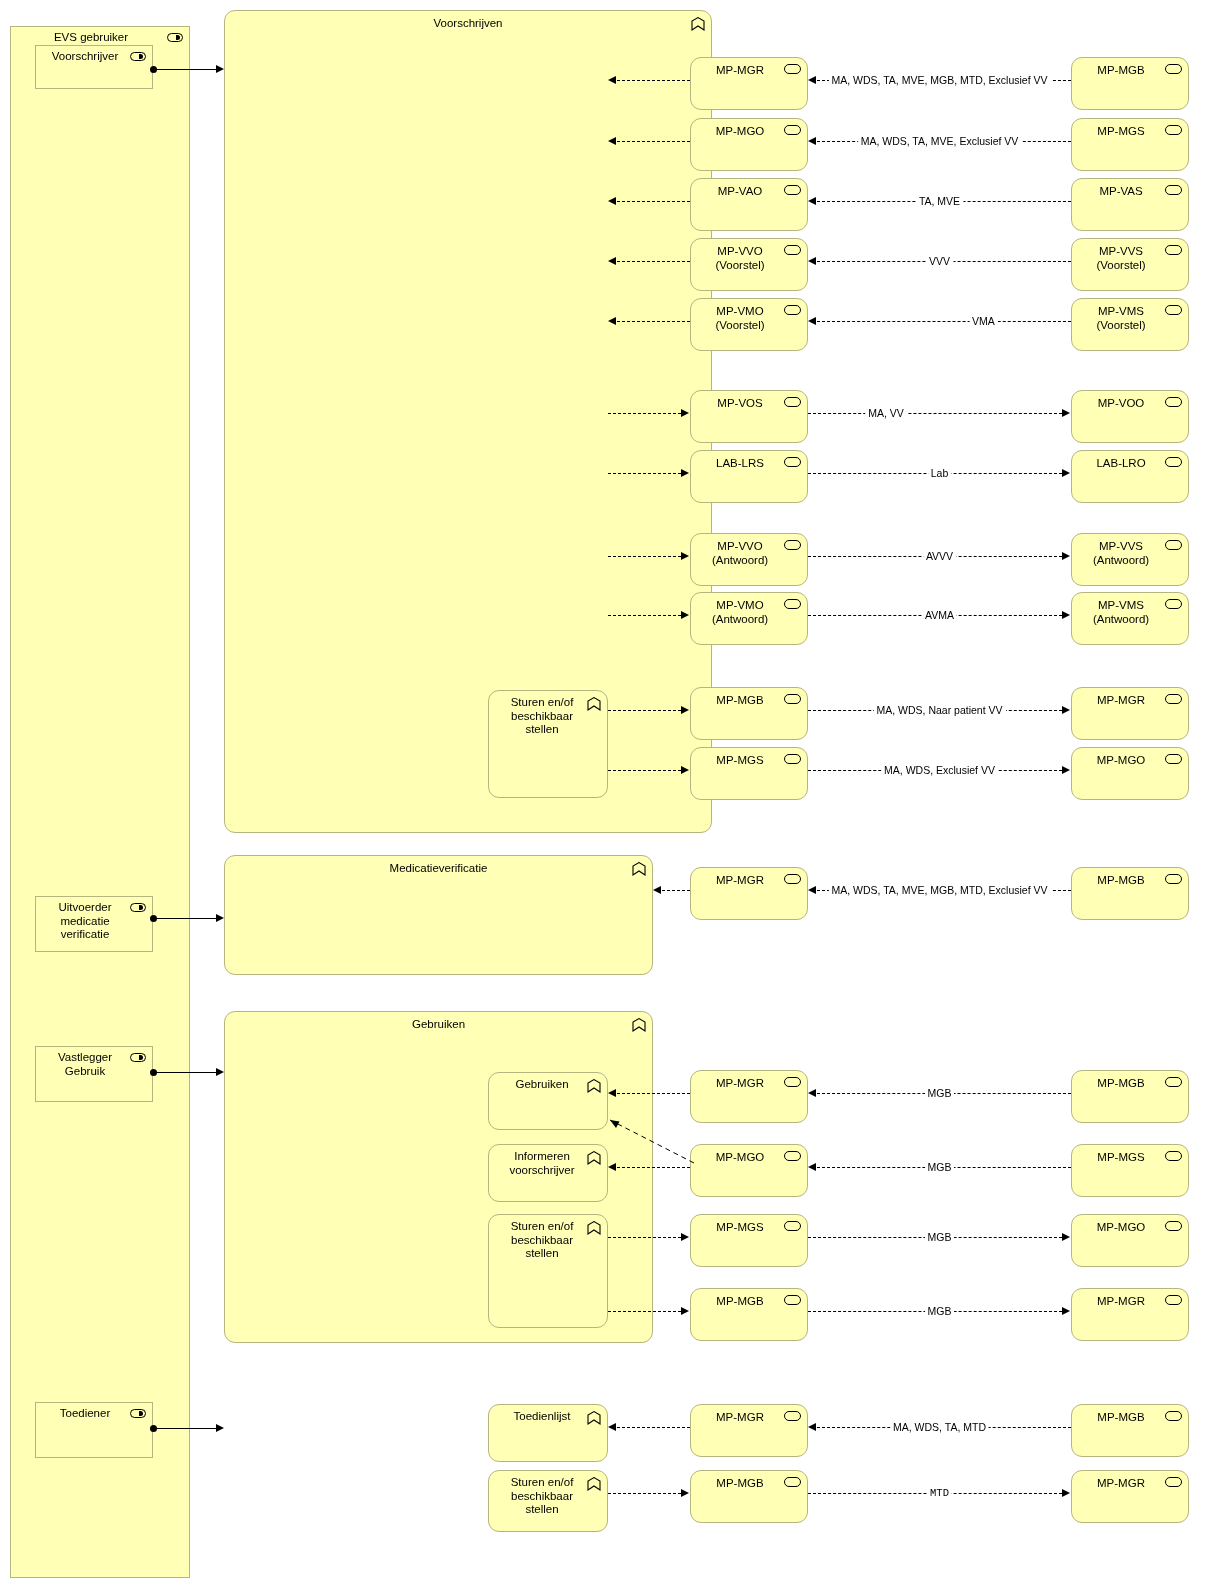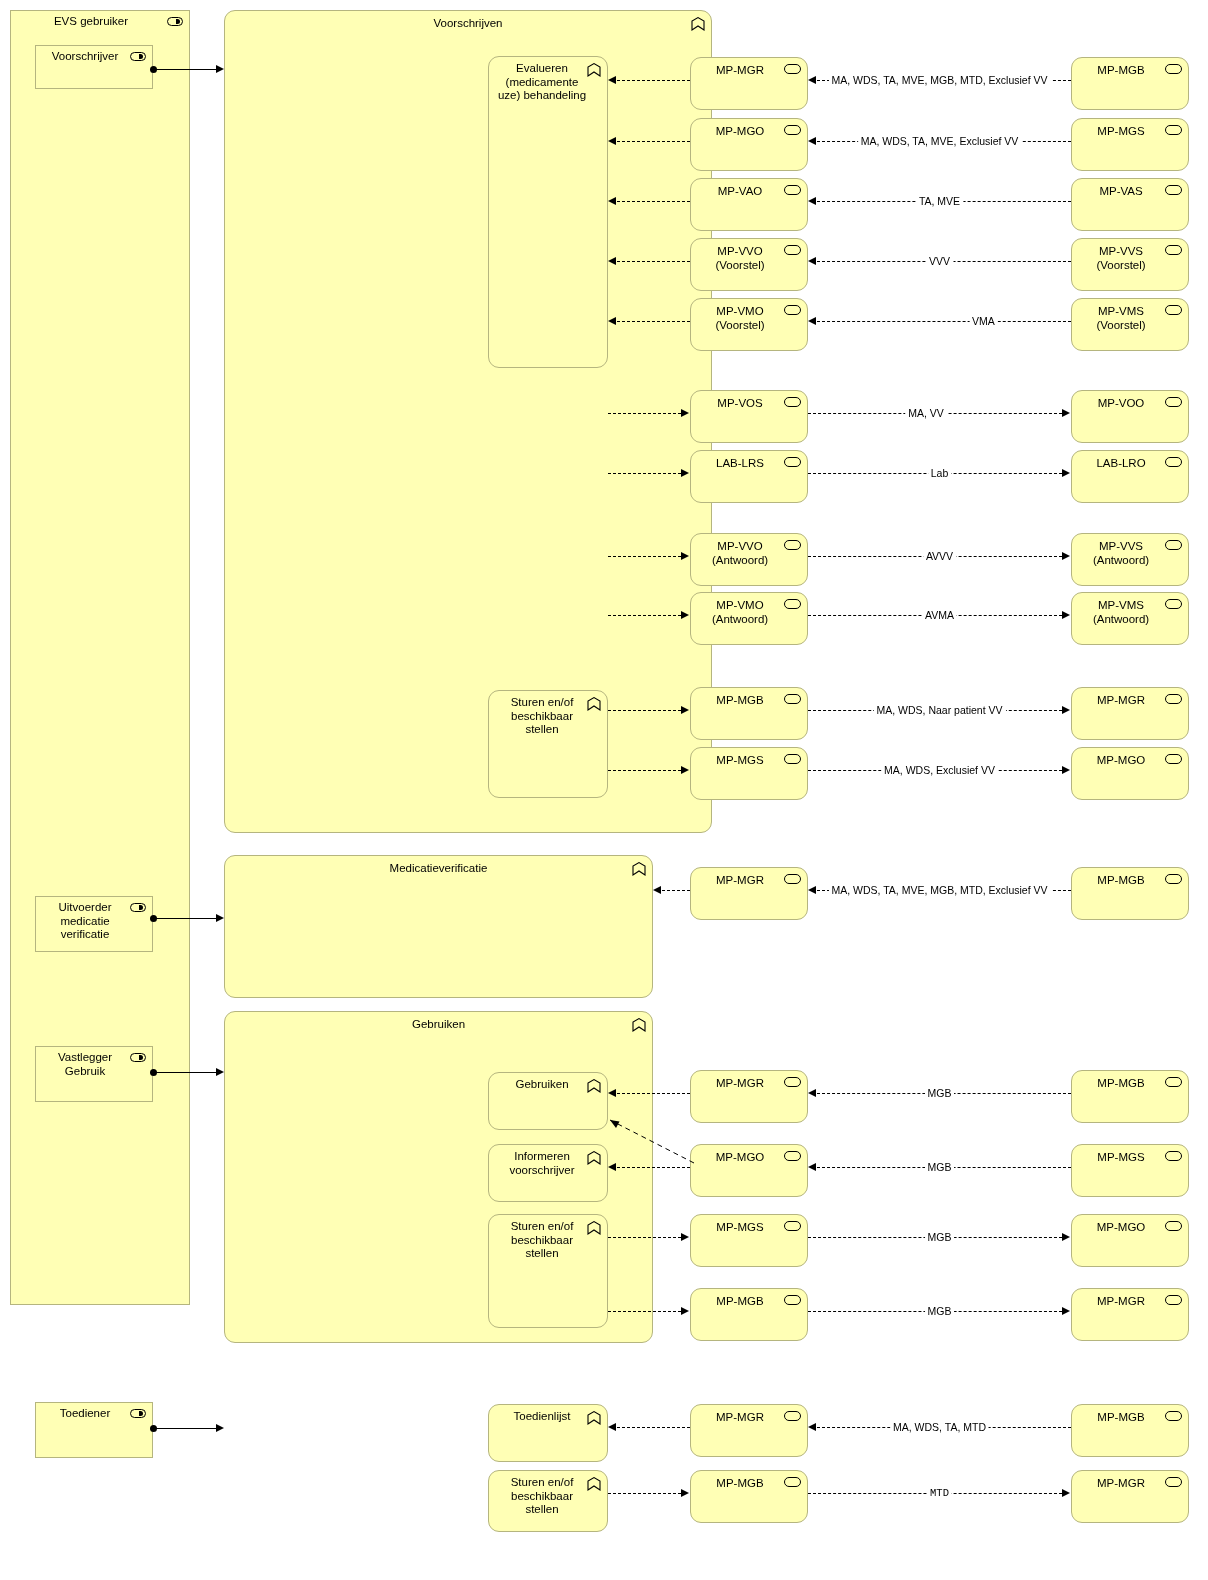--- a/index.html
+++ b/index.html
@@ -26,21 +26,21 @@
   .arrow-r{position:absolute;width:0;height:0;border-left:8px solid #000;border-top:4.5px solid transparent;border-bottom:4.5px solid transparent;}
   .arrow-l{position:absolute;width:0;height:0;border-right:8px solid #000;border-top:4.5px solid transparent;border-bottom:4.5px solid transparent;}
   .dot{position:absolute;width:7px;height:7px;border-radius:50%;background:#000;}
   .elabel{position:absolute;font-size:10.5px;color:#000;background:#fff;padding:0 3px;white-space:nowrap;transform:translate(-50%,-50%);}
 </style>
 </head>
 <body>
 
 <div id="canvas">
 
-  <div class="node actor" style="left:10px;top:10px;width:180px;height:1295px;text-decoration:underline;">
+  <div class="node actor" style="left:10px;top:26px;width:180px;height:1552px;text-decoration:underline;">
     <div class="lbl">EVS gebruiker</div>
     <span class="ico ico-actor"></span>
   </div>
 
   <div class="node actor" style="left:35px;top:45px;width:118px;height:44px;">
     <div class="lbl">Voorschrijver</div>
     <span class="ico ico-actor"></span>
   </div>
 
   <div class="node actor" style="left:35px;top:896px;width:118px;height:56px;">
@@ -60,47 +60,39 @@
 
   <div class="node proc bigproc" style="left:224px;top:10px;width:488px;height:823px;">
     <div class="lbl">Voorschrijven</div>
     <span class="ico ico-proc">
       <svg width="14" height="14" viewBox="0 0 14 14">
           <path d="M1 13 V4 L7 0.6 L13 4 V13 L7 9 Z" fill="none" stroke="#000" stroke-width="1.1"></path>
         </svg>
     </span>
   </div>
 
-  <div class="node proc bigproc" style="left:224px;top:855px;width:429px;height:143px;">
+  <div class="node proc bigproc" style="left:224px;top:855px;width:429px;height:120px;">
     <div class="lbl">Medicatieverificatie</div>
     <span class="ico ico-proc">
       <svg width="14" height="14" viewBox="0 0 14 14">
           <path d="M1 13 V4 L7 0.6 L13 4 V13 L7 9 Z" fill="none" stroke="#000" stroke-width="1.1"></path>
         </svg>
     </span>
   </div>
 
   <div class="node proc bigproc" style="left:224px;top:1011px;width:429px;height:332px;">
     <div class="lbl">Gebruiken</div>
     <span class="ico ico-proc">
       <svg width="14" height="14" viewBox="0 0 14 14">
           <path d="M1 13 V4 L7 0.6 L13 4 V13 L7 9 Z" fill="none" stroke="#000" stroke-width="1.1"></path>
         </svg>
     </span>
   </div>
 
 
-  <div class="node proc" style="left:488px;top:56px;width:120px;height:312px;">
-    <div class="lbl" style="padding:0 16px 0 4px;">Evalueren (medicamente uze) behandeling</div>
-    <span class="ico ico-proc">
-      <svg width="14" height="14" viewBox="0 0 14 14">
-          <path d="M1 13 V4 L7 0.6 L13 4 V13 L7 9 Z" fill="none" stroke="#000" stroke-width="1.1"></path>
-        </svg>
-    </span>
-  </div>
 
 
   <div class="node proc" style="left:488px;top:690px;width:120px;height:108px;">
     <div class="lbl" style="padding:0 16px 0 4px;">Sturen en/of beschikbaar stellen</div>
     <span class="ico ico-proc">
       <svg width="14" height="14" viewBox="0 0 14 14">
           <path d="M1 13 V4 L7 0.6 L13 4 V13 L7 9 Z" fill="none" stroke="#000" stroke-width="1.1"></path>
         </svg>
     </span>
   </div>
@@ -221,21 +213,21 @@
         <span class="ico ico-svc"></span>
       </div>
       <div class="node svc" style="left: 1071px; top: 390px; width: 118px; height: 53px;">
         <div class="lbl">MP-VOO</div>
         <span class="ico ico-svc"></span>
       </div>
       <div class="dline" style="left: 608px; top: 413px; width: 73px;"></div>
       <div class="arrow-r" style="left: 681px; top: 408.5px;"></div>
       <div class="dline" style="left: 808px; top: 413px; width: 254px;"></div>
       <div class="arrow-r" style="left: 1062px; top: 408.5px;"></div>
-      <div class="elabel" style="left: 926px; top: 413px; text-align: center;">MA, VV</div>
+      <div class="elabel" style="left: 886px; top: 413px; text-align: center;">MA, VV</div>
       <div class="node svc" style="left: 690px; top: 450px; width: 118px; height: 53px;">
         <div class="lbl">LAB-LRS</div>
         <span class="ico ico-svc"></span>
       </div>
       <div class="node svc" style="left: 1071px; top: 450px; width: 118px; height: 53px;">
         <div class="lbl">LAB-LRO</div>
         <span class="ico ico-svc"></span>
       </div>
       <div class="dline" style="left: 608px; top: 473px; width: 73px;"></div>
       <div class="arrow-r" style="left: 681px; top: 468.5px;"></div>

